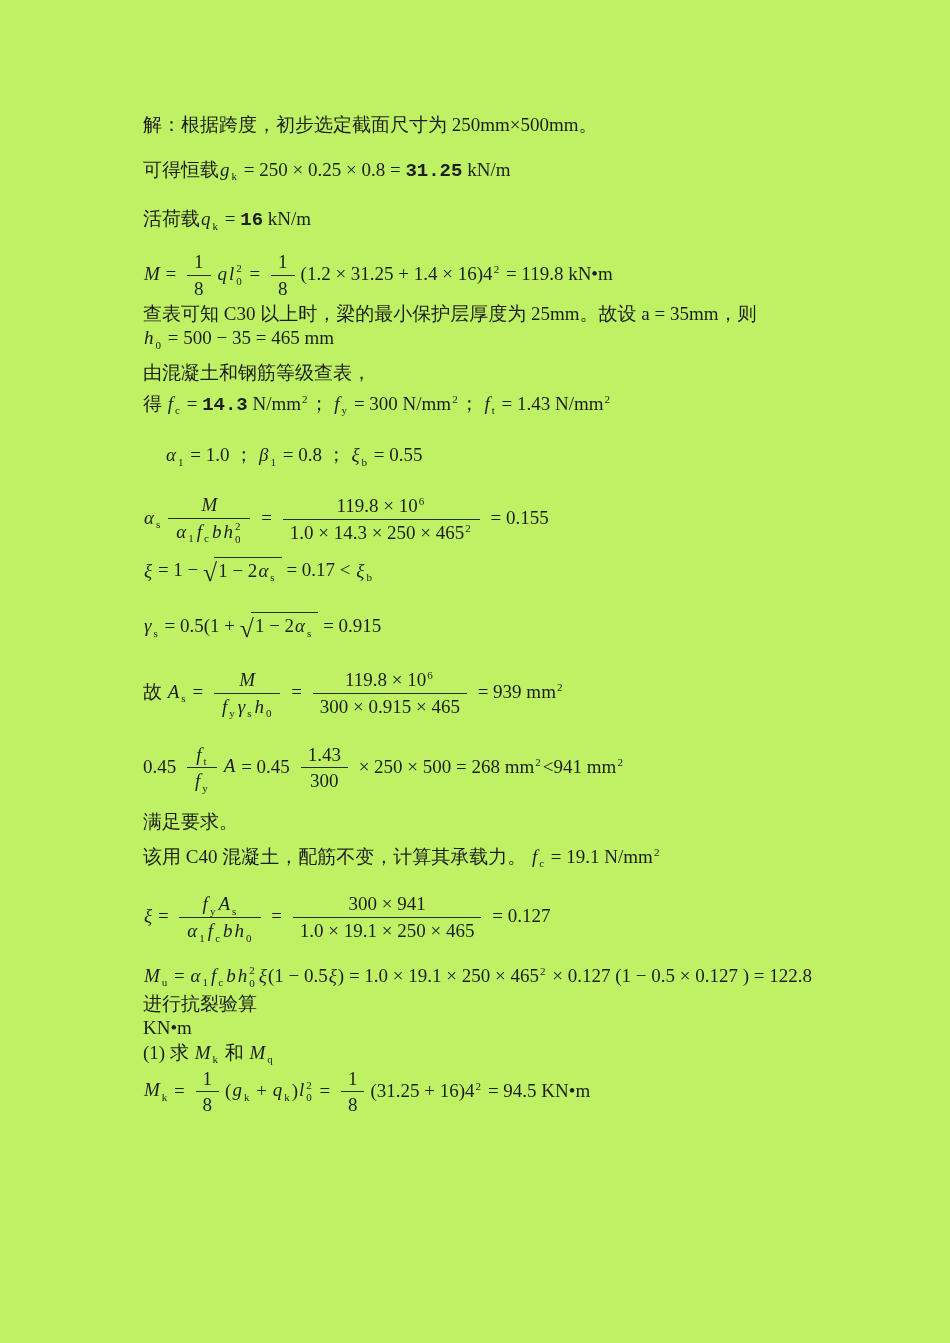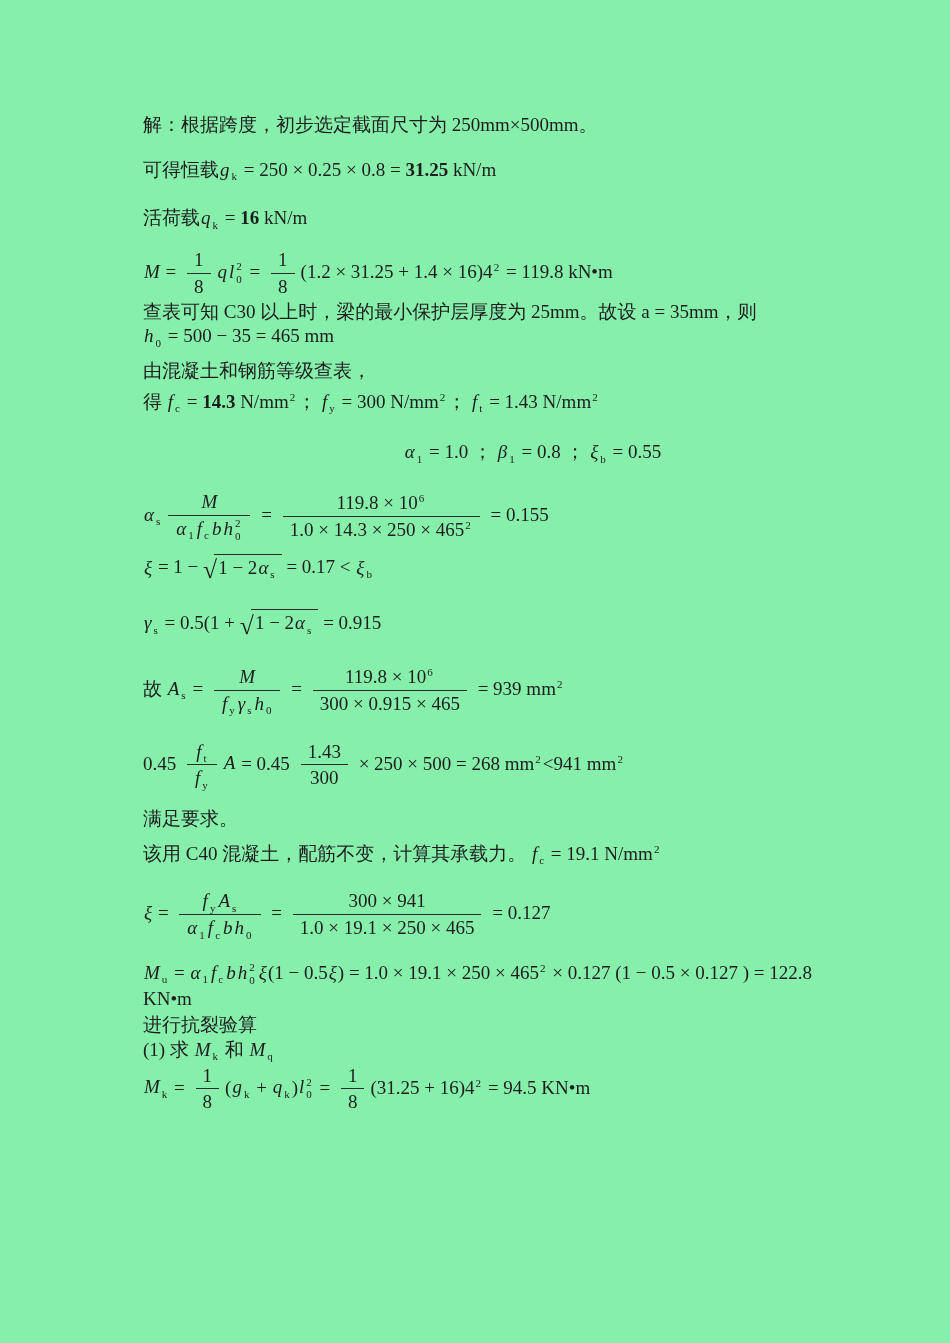--- a/index.html
+++ b/index.html
@@ -1,46 +1,46 @@
 <!DOCTYPE html>
 <html><head>
 <meta charset="utf-8">
 <style>
   html,body{margin:0;padding:0;background:#ffffff;}
   .page{
     position:relative;
     width:950px;height:1343px;
     box-sizing:border-box;
-    background:#86efac;
+    background:#bef264;
     padding:113px 50px 0 143px;
     font-family:"Liberation Serif","DejaVu Serif",serif;
     font-size:19px;
     color:#1d1d1d;
     overflow:hidden;
   }
   .line{white-space:nowrap;line-height:1.3;}
   .tx{font-style:normal;}
   .vr{font-style:italic;padding:0 1px;}
-  .bold{font-weight:bold;}
+  .bold{font-weight:bold;font-family:Liberation Mono, monospace;}
   sub,sup{font-size:0.58em;line-height:0;}
   sub{vertical-align:-0.4em;margin:0 2px 0 1px;}
   sup{vertical-align:0.6em;margin:0 2px 0 1px;}
   .ss{display:inline-block;vertical-align:-0.45em;font-size:0.58em;line-height:1.15;text-align:left;margin:0 3px 0 1px;}
   .ss span{display:block;}
   .frac{display:inline-block;vertical-align:middle;text-align:center;margin:0 6px;}
   .frac .num,.frac .den{display:block;padding:1px 7px;line-height:1.25;}
   .frac .den{border-top:1.4px solid #2a2a2a;}
   .sqrt{display:inline-block;white-space:nowrap;text-align:right;}
   .sqrt .rad{font-size:1.35em;font-style:normal;vertical-align:-0.18em;margin-right:-3px;}
   .sqrt .rc{display:inline-block;border-top:1.4px solid #2a2a2a;padding:1px 5px 0 4px;}
   .indent{margin-left:22px;}
   .mt0{margin-top:0;}  .mt2{margin-top:2px;}  .mt6{margin-top:6px;}
   .mt10{margin-top:10px;} .mt12{} .mt14{margin-top:10px;}
   .mt16{margin-top:16px;} .mt20{margin-top:20px;} .mt22{margin-top:22px;}
-  .mt24{margin-top:24px;} .mt26{margin-top:26px;text-align:center;}
+  .mt24{margin-top:24px;} .mt26{margin-top:26px;}
 </style>
 </head>
 <body>
 
 <div class="page">
   <div class="line mt0"><span class="tx">解：根据跨度，初步选定截面尺寸为 250mm×500mm。</span></div>
   <div class="line mt20"><span class="tx">可得恒载</span><span class="vr">g</span><sub>k</sub><span class="tx"> = 250 × 0.25 × 0.8 = </span><span class="tx bold">31.25</span><span class="tx"> kN/m</span></div>
   <div class="line mt24"><span class="tx">活荷载</span><span class="vr">q</span><sub>k</sub><span class="tx"> = </span><span class="tx bold">16</span><span class="tx">   kN/m</span></div>
   <div class="line mt16"><span class="vr">M</span><span class="tx"> = </span><span class="frac"><span class="num"><span class="tx">1</span></span><span class="den"><span class="tx">8</span></span></span><span class="vr">q</span><span class="vr">l</span><span class="ss"><span>2</span><span>0</span></span><span class="tx"> = </span><span class="frac"><span class="num"><span class="tx">1</span></span><span class="den"><span class="tx">8</span></span></span><span class="tx">(1.2 × 31.25 + 1.4 × 16)4</span><sup>2</sup><span class="tx"> = 119.8   kN•m</span></div>
   <div class="line mt0"><span class="tx">查表可知 C30 以上时，梁的最小保护层厚度为 25mm。故设 a = 35mm，则</span></div>
@@ -50,17 +50,17 @@
   <div class="line mt26 indent"><span class="vr">α</span><sub>1</sub><span class="tx"> = 1.0 ；  </span><span class="vr">β</span><sub>1</sub><span class="tx"> = 0.8 ；  </span><span class="vr">ξ</span><sub>b</sub><span class="tx"> = 0.55</span></div>
   <div class="line mt24"><span class="vr">α</span><sub>s</sub><span class="frac"><span class="num"><span class="vr">M</span></span><span class="den"><span class="vr">α</span><sub>1</sub><span class="vr">f</span><sub>c</sub><span class="vr">b</span><span class="vr">h</span><span class="ss"><span>2</span><span>0</span></span></span></span><span class="tx"> = </span><span class="frac"><span class="num"><span class="tx">119.8 × 10</span><sup>6</sup></span><span class="den"><span class="tx">1.0 × 14.3 × 250 × 465</span><sup>2</sup></span></span><span class="tx"> = 0.155</span></div>
   <div class="line mt14"><span class="vr">ξ</span><span class="tx"> = 1 − </span><span class="sqrt"><span class="rad">√</span><span class="rc"><span class="tx">1 − 2</span><span class="vr">α</span><sub>s</sub></span></span><span class="tx"> = 0.17 &lt; </span><span class="vr">ξ</span><sub>b</sub></div>
   <div class="line mt22"><span class="vr">γ</span><sub>s</sub><span class="tx"> = 0.5(1 + </span><span class="sqrt"><span class="rad">√</span><span class="rc"><span class="tx">1 − 2</span><span class="vr">α</span><sub>s</sub></span></span><span class="tx"> = 0.915</span></div>
   <div class="line mt22"><span class="tx">故 </span><span class="vr">A</span><sub>s</sub><span class="tx"> = </span><span class="frac"><span class="num"><span class="vr">M</span></span><span class="den"><span class="vr">f</span><sub>y</sub><span class="vr">γ</span><sub>s</sub><span class="vr">h</span><sub>0</sub></span></span><span class="tx"> = </span><span class="frac"><span class="num"><span class="tx">119.8 × 10</span><sup>6</sup></span><span class="den"><span class="tx">300 × 0.915 × 465</span></span></span><span class="tx"> = 939  mm</span><sup>2</sup></div>
   <div class="line mt22"><span class="tx">0.45 </span><span class="frac"><span class="num"><span class="vr">f</span><sub>t</sub></span><span class="den"><span class="vr">f</span><sub>y</sub></span></span><span class="vr">A</span><span class="tx"> = 0.45 </span><span class="frac"><span class="num"><span class="tx">1.43</span></span><span class="den"><span class="tx">300</span></span></span><span class="tx"> × 250 × 500 = 268    mm</span><sup>2</sup><span class="tx">&lt;941 mm</span><sup>2</sup></div>
   <div class="line mt16"><span class="tx">满足要求。</span></div>
   <div class="line mt10"><span class="tx">该用 C40 混凝土，配筋不变，计算其承载力。 </span><span class="vr">f</span><sub>c</sub><span class="tx"> = 19.1 N/mm</span><sup>2</sup></div>
   <div class="line mt22"><span class="vr">ξ</span><span class="tx"> = </span><span class="frac"><span class="num"><span class="vr">f</span><sub>y</sub><span class="vr">A</span><sub>s</sub></span><span class="den"><span class="vr">α</span><sub>1</sub><span class="vr">f</span><sub>c</sub><span class="vr">b</span><span class="vr">h</span><sub>0</sub></span></span><span class="tx"> = </span><span class="frac"><span class="num"><span class="tx">300 × 941</span></span><span class="den"><span class="tx">1.0 × 19.1 × 250 × 465</span></span></span><span class="tx"> = 0.127</span></div>
   <div class="line mt20"><span class="vr">M</span><sub>u</sub><span class="tx"> = </span><span class="vr">α</span><sub>1</sub><span class="vr">f</span><sub>c</sub><span class="vr">b</span><span class="vr">h</span><span class="ss"><span>2</span><span>0</span></span><span class="vr">ξ</span><span class="tx">(1 − 0.5</span><span class="vr">ξ</span><span class="tx">) = 1.0 × 19.1 × 250 × 465</span><sup>2</sup><span class="tx"> × 0.127 (1 − 0.5 × 0.127 ) = 122.8</span></div>
+  <div class="line mt2"><span class="tx">进行抗裂验算</span></div>
   <div class="line mt12"><span class="tx">KN•m</span></div>
-  <div class="line mt2"><span class="tx">进行抗裂验算</span></div>
   <div class="line mt12"><span class="tx">(1) 求 </span><span class="vr">M</span><sub>k</sub><span class="tx"> 和 </span><span class="vr">M</span><sub>q</sub></div>
   <div class="line mt12"><span class="vr">M</span><sub>k</sub><span class="tx"> = </span><span class="frac"><span class="num"><span class="tx">1</span></span><span class="den"><span class="tx">8</span></span></span><span class="tx">(</span><span class="vr">g</span><sub>k</sub><span class="tx"> + </span><span class="vr">q</span><sub>k</sub><span class="tx">)</span><span class="vr">l</span><span class="ss"><span>2</span><span>0</span></span><span class="tx"> = </span><span class="frac"><span class="num"><span class="tx">1</span></span><span class="den"><span class="tx">8</span></span></span><span class="tx">(31.25 + 16)4</span><sup>2</sup><span class="tx"> = 94.5   KN•m</span></div>
 </div>
 
 </body></html>

